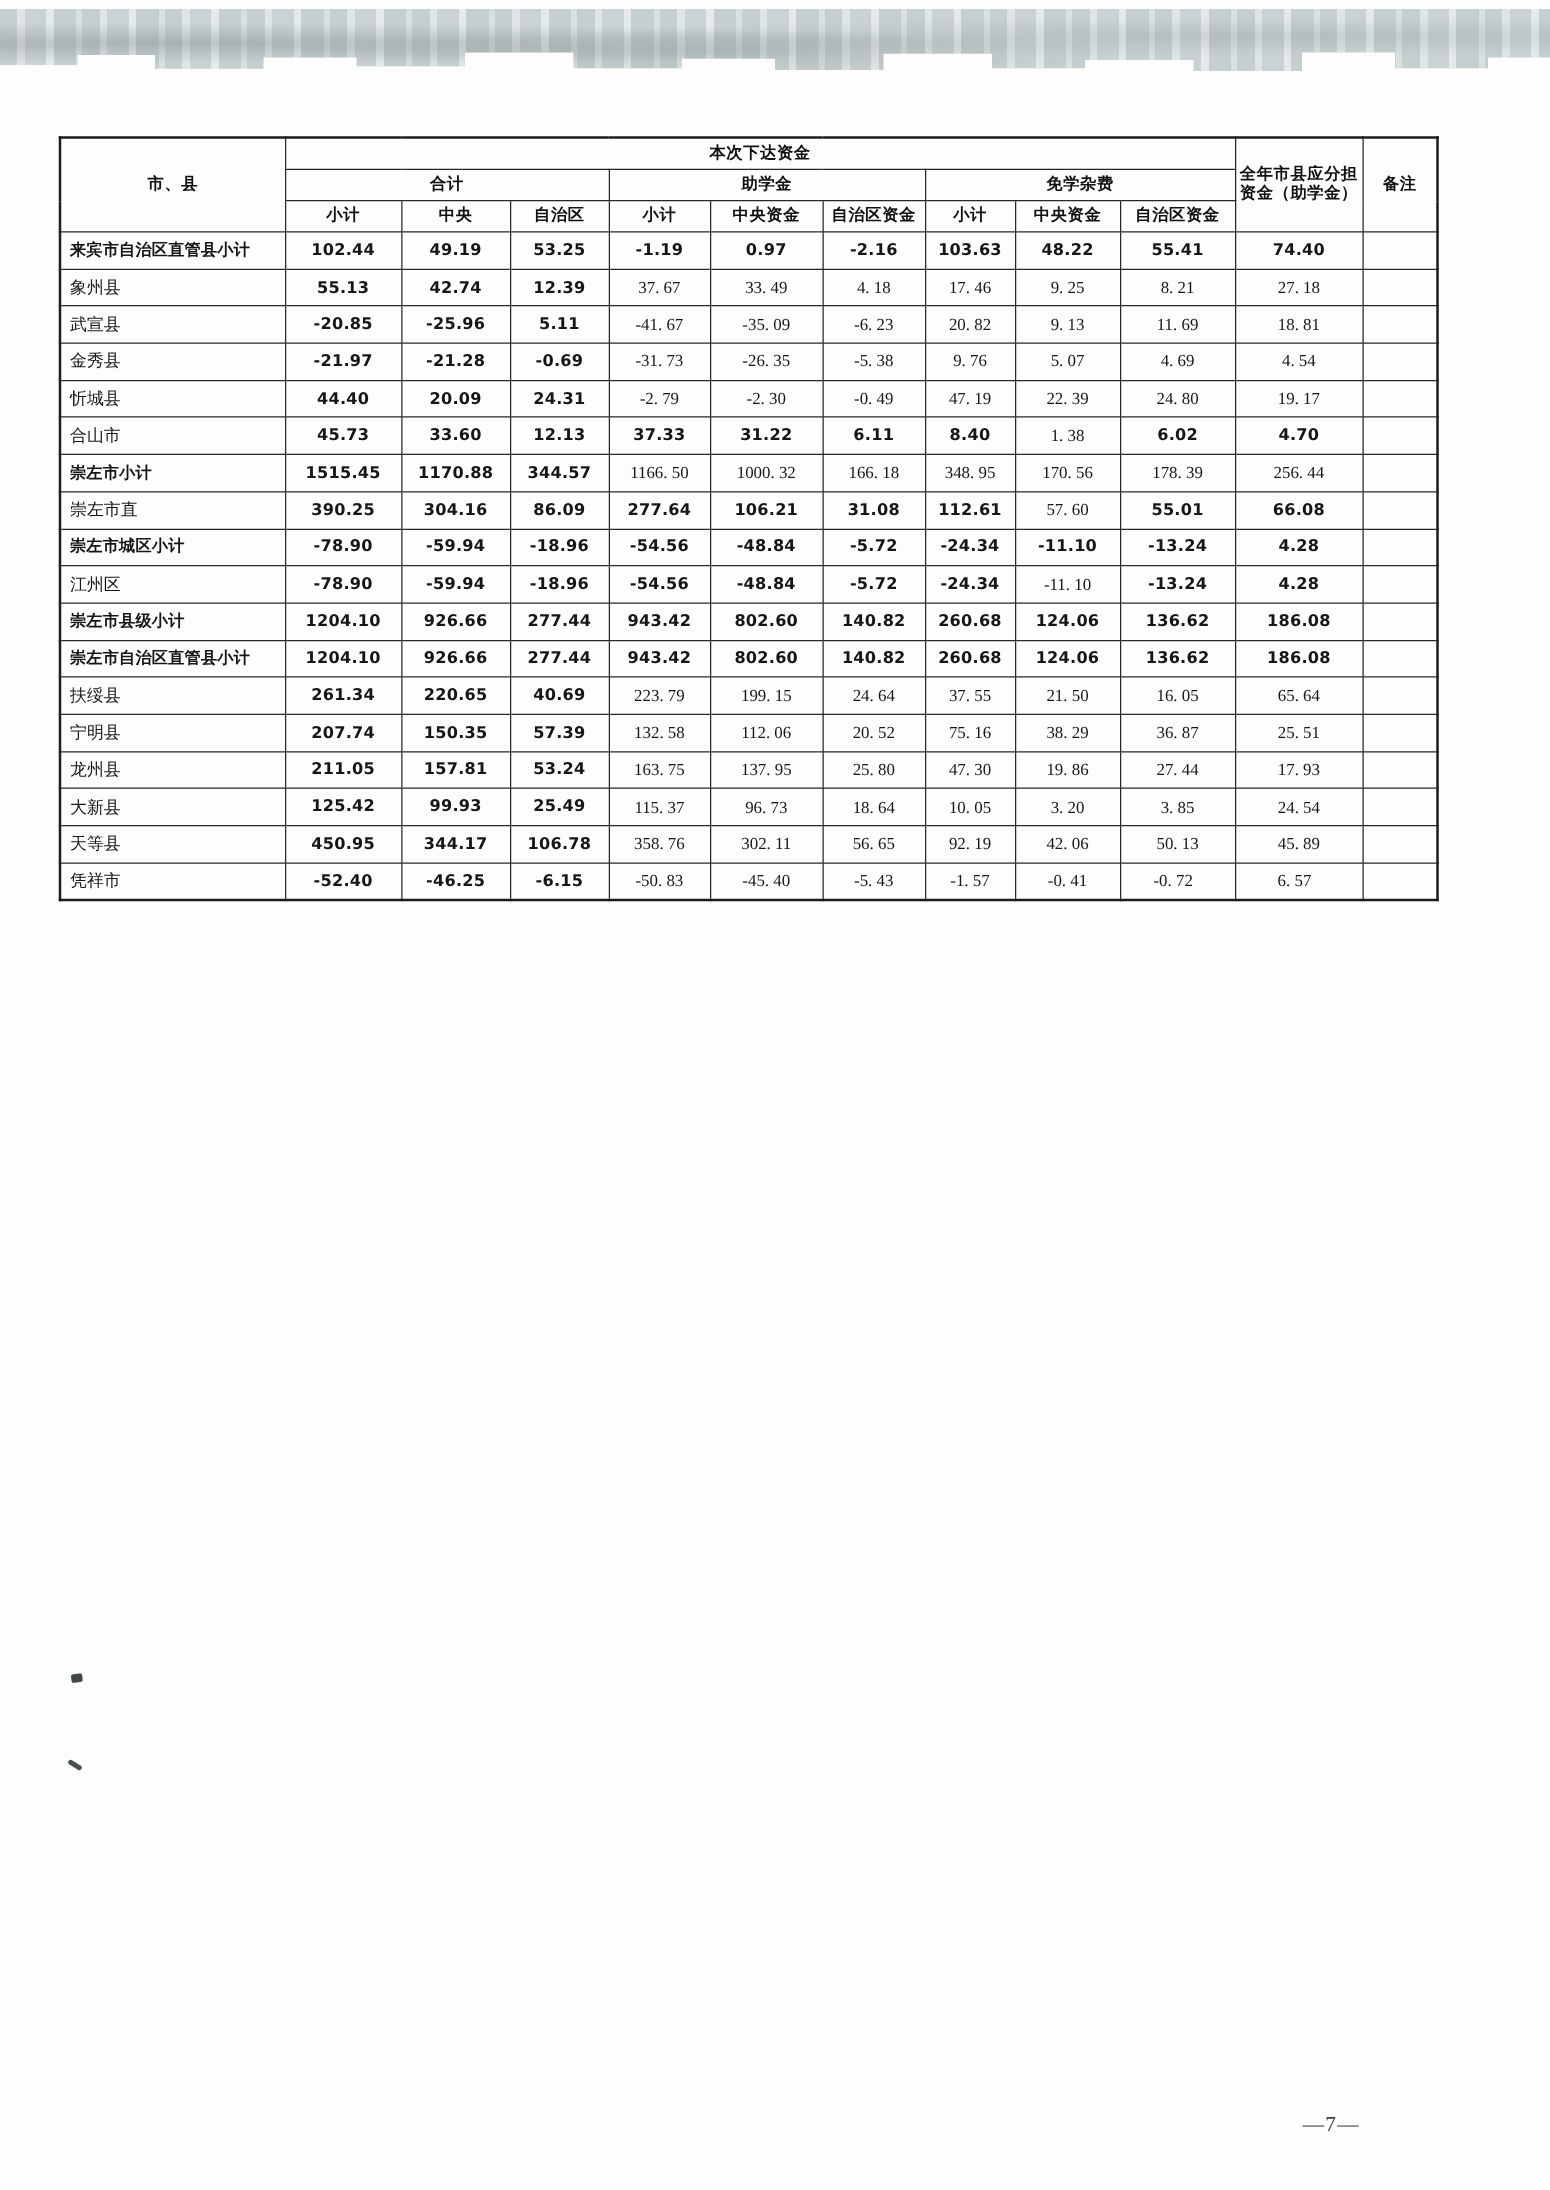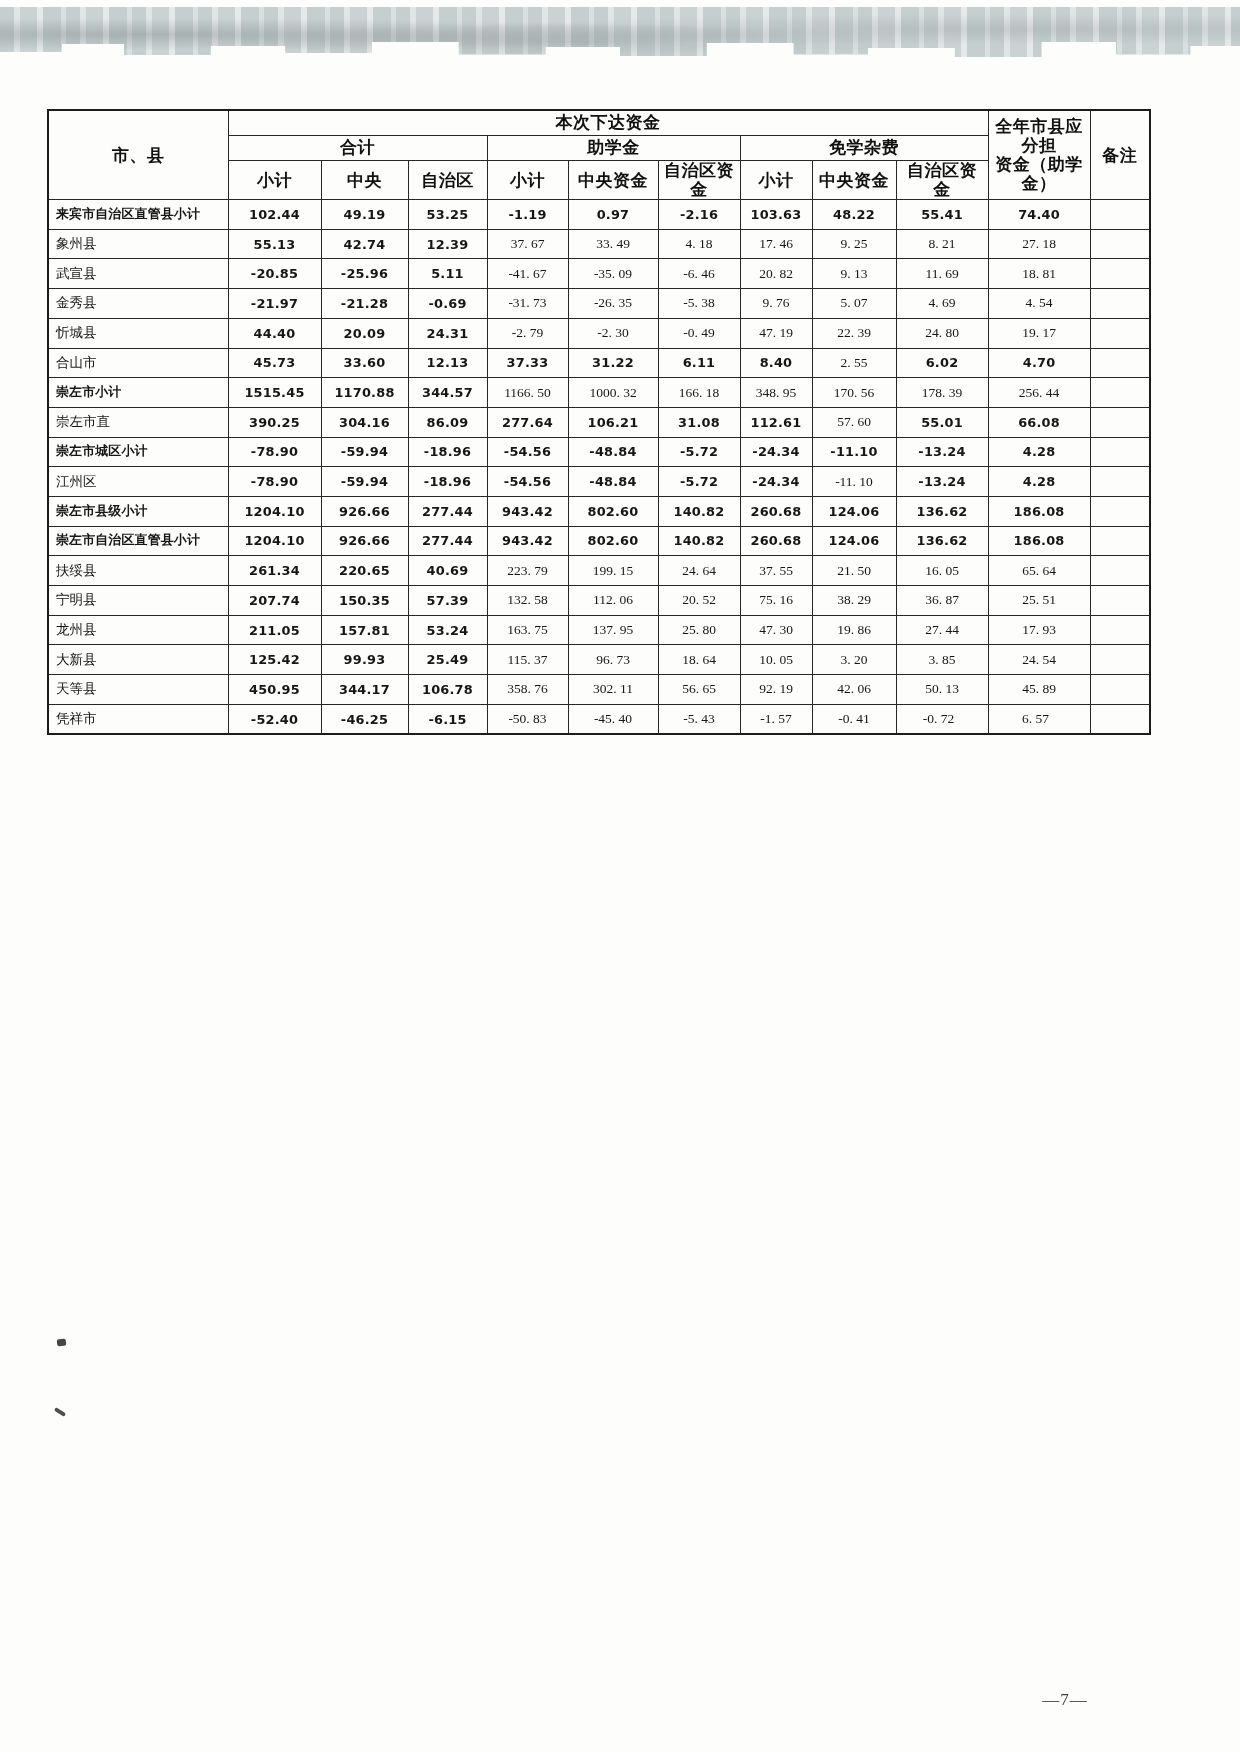--- a/index.html
+++ b/index.html
@@ -31,21 +31,21 @@
   table.fund{
     position:absolute;left:47px;top:109px;
     border-collapse:collapse;table-layout:fixed;
     width:1102px;
     background:#fdfdfc;
   }
   table.fund,table.fund th,table.fund td{border:1.4px solid #272727;}
   table.fund{border-width:2.6px;border-color:#1c1c1c;}
   table.fund th{
     height:24px;padding:0 2px;
-    font-size:17px;font-weight:700;color:#111;
+    font-size:13px;font-weight:700;color:#111;
     text-align:center;vertical-align:middle;line-height:1.12;
     font-family:"DejaVu Sans","Liberation Sans",sans-serif;
     letter-spacing:.5px;
   }
   table.fund td{
     height:28.7px;padding:0 2px;
     font-size:13.5px;color:#161616;
     text-align:center;vertical-align:middle;
     font-family:"Liberation Serif","DejaVu Serif",serif;
     white-space:nowrap;overflow:hidden;
@@ -148,21 +148,21 @@
           <td class="">27. 18</td>
           <td></td>
         </tr>
         <tr>
           <td class="name">武宣县</td>
           <td class="b">-20.85</td>
           <td class="b">-25.96</td>
           <td class="b">5.11</td>
           <td class="">-41. 67</td>
           <td class="">-35. 09</td>
-          <td class="">-6. 46</td>
+          <td class="">-6. 23</td>
           <td class="">20. 82</td>
           <td class="">9. 13</td>
           <td class="">11. 69</td>
           <td class="">18. 81</td>
           <td></td>
         </tr>
         <tr>
           <td class="name">金秀县</td>
           <td class="b">-21.97</td>
           <td class="b">-21.28</td>
@@ -192,21 +192,21 @@
         </tr>
         <tr>
           <td class="name">合山市</td>
           <td class="b">45.73</td>
           <td class="b">33.60</td>
           <td class="b">12.13</td>
           <td class="b">37.33</td>
           <td class="b">31.22</td>
           <td class="b">6.11</td>
           <td class="b">8.40</td>
-          <td class="">2. 55</td>
+          <td class="">1. 38</td>
           <td class="b">6.02</td>
           <td class="b">4.70</td>
           <td></td>
         </tr>
         <tr>
           <td class="name b">崇左市小计</td>
           <td class="b">1515.45</td>
           <td class="b">1170.88</td>
           <td class="b">344.57</td>
           <td class="">1166. 50</td>

